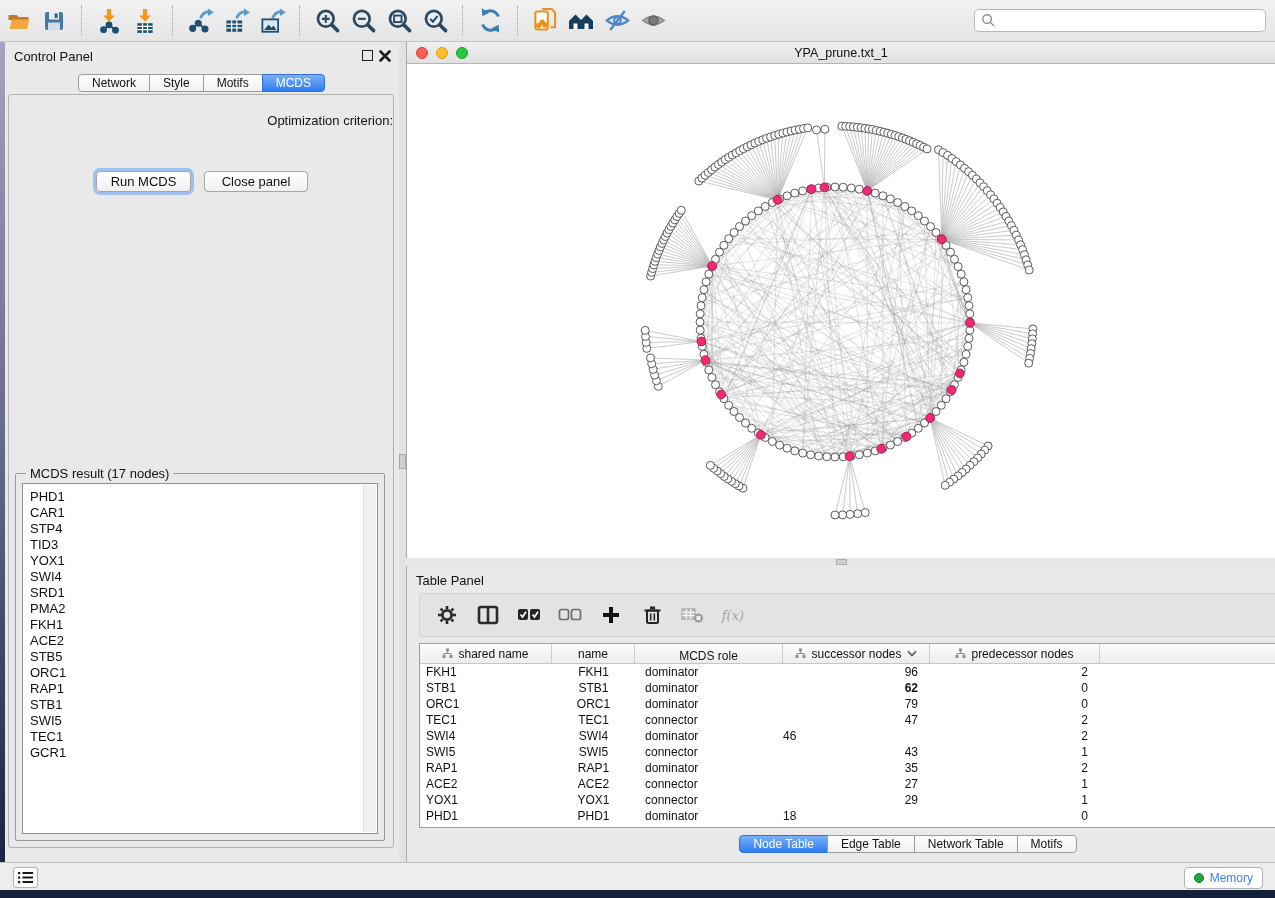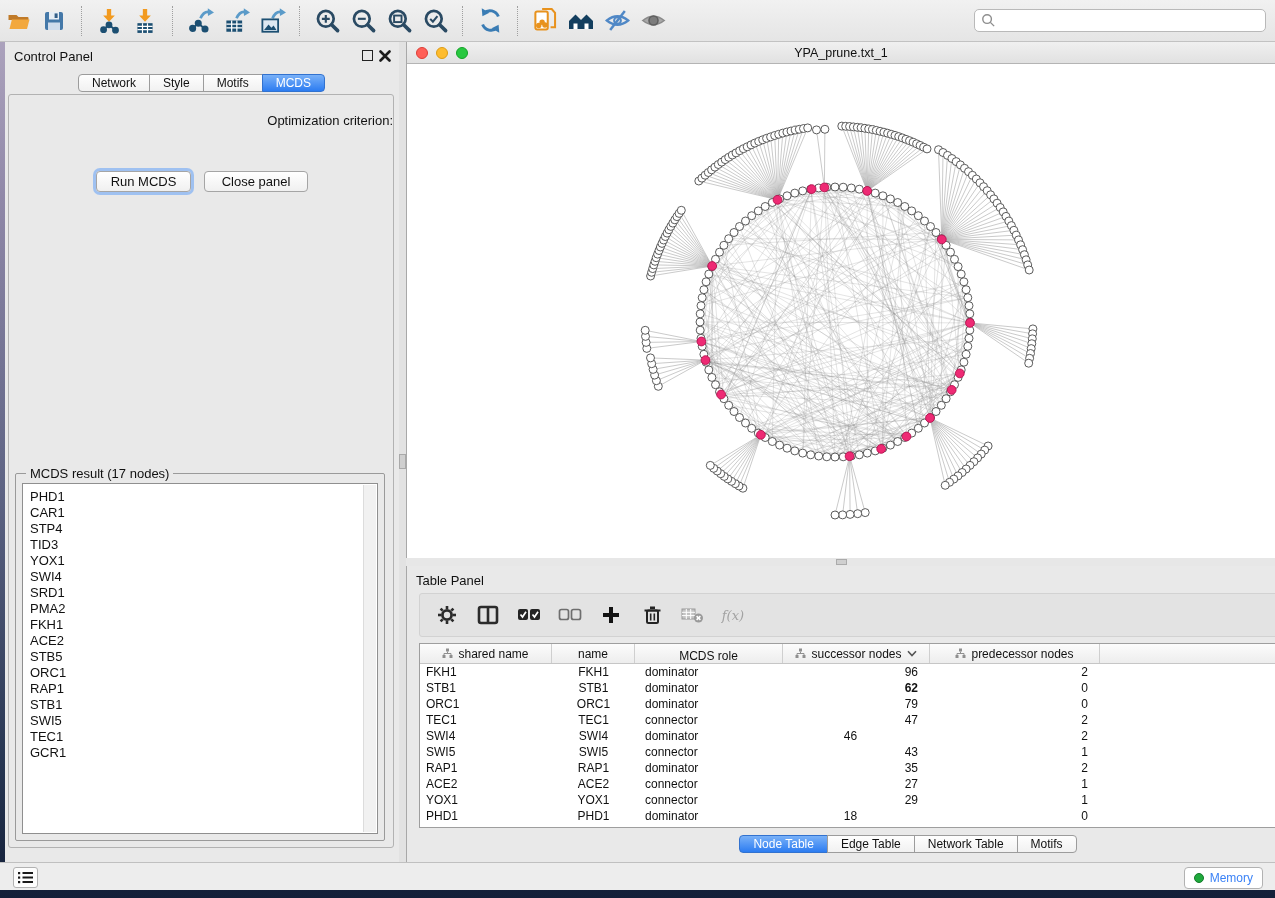--- a/index.html
+++ b/index.html
@@ -729,21 +729,21 @@
           <div class="tbl-cell" style="width: 132px; text-align: left; padding-left: 6px; padding-right: 0px;">TEC1</div>
           <div class="tbl-cell" style="width: 83px; text-align: center; padding-left: 0px; padding-right: 0px;">TEC1</div>
           <div class="tbl-cell" style="width: 148px; text-align: left; padding-left: 10px; padding-right: 0px;">connector</div>
           <div class="tbl-cell" style="width: 147px; text-align: right; padding-left: 0px; padding-right: 12px;">47</div>
           <div class="tbl-cell" style="width: 170px; text-align: right; padding-left: 0px; padding-right: 12px;">2</div>
         </div>
         <div class="tbl-row">
           <div class="tbl-cell" style="width: 132px; text-align: left; padding-left: 6px; padding-right: 0px;">SWI4</div>
           <div class="tbl-cell" style="width: 83px; text-align: center; padding-left: 0px; padding-right: 0px;">SWI4</div>
           <div class="tbl-cell" style="width: 148px; text-align: left; padding-left: 10px; padding-right: 0px;">dominator</div>
-          <div class="tbl-cell" style="width: 147px; text-align: center; padding-left: 0px; padding-right: 12px;">46</div>
+          <div class="tbl-cell" style="width: 147px; text-align: left; padding-left: 0px; padding-right: 12px;">46</div>
           <div class="tbl-cell" style="width: 170px; text-align: right; padding-left: 0px; padding-right: 12px;">2</div>
         </div>
         <div class="tbl-row">
           <div class="tbl-cell" style="width: 132px; text-align: left; padding-left: 6px; padding-right: 0px;">SWI5</div>
           <div class="tbl-cell" style="width: 83px; text-align: center; padding-left: 0px; padding-right: 0px;">SWI5</div>
           <div class="tbl-cell" style="width: 148px; text-align: left; padding-left: 10px; padding-right: 0px;">connector</div>
           <div class="tbl-cell" style="width: 147px; text-align: right; padding-left: 0px; padding-right: 12px;">43</div>
           <div class="tbl-cell" style="width: 170px; text-align: right; padding-left: 0px; padding-right: 12px;">1</div>
         </div>
         <div class="tbl-row">
@@ -764,21 +764,21 @@
           <div class="tbl-cell" style="width: 132px; text-align: left; padding-left: 6px; padding-right: 0px;">YOX1</div>
           <div class="tbl-cell" style="width: 83px; text-align: center; padding-left: 0px; padding-right: 0px;">YOX1</div>
           <div class="tbl-cell" style="width: 148px; text-align: left; padding-left: 10px; padding-right: 0px;">connector</div>
           <div class="tbl-cell" style="width: 147px; text-align: right; padding-left: 0px; padding-right: 12px;">29</div>
           <div class="tbl-cell" style="width: 170px; text-align: right; padding-left: 0px; padding-right: 12px;">1</div>
         </div>
         <div class="tbl-row">
           <div class="tbl-cell" style="width: 132px; text-align: left; padding-left: 6px; padding-right: 0px;">PHD1</div>
           <div class="tbl-cell" style="width: 83px; text-align: center; padding-left: 0px; padding-right: 0px;">PHD1</div>
           <div class="tbl-cell" style="width: 148px; text-align: left; padding-left: 10px; padding-right: 0px;">dominator</div>
-          <div class="tbl-cell" style="width: 147px; text-align: center; padding-left: 0px; padding-right: 12px;">18</div>
+          <div class="tbl-cell" style="width: 147px; text-align: left; padding-left: 0px; padding-right: 12px;">18</div>
           <div class="tbl-cell" style="width: 170px; text-align: right; padding-left: 0px; padding-right: 12px;">0</div>
         </div>
       </div>
     <div class="tbl-scroll">
       <div class="tbl-thumb"></div>
     </div>
   </div>
 
   <div class="tp-tabs">
       <div class="seg-tab active">Node Table</div>

